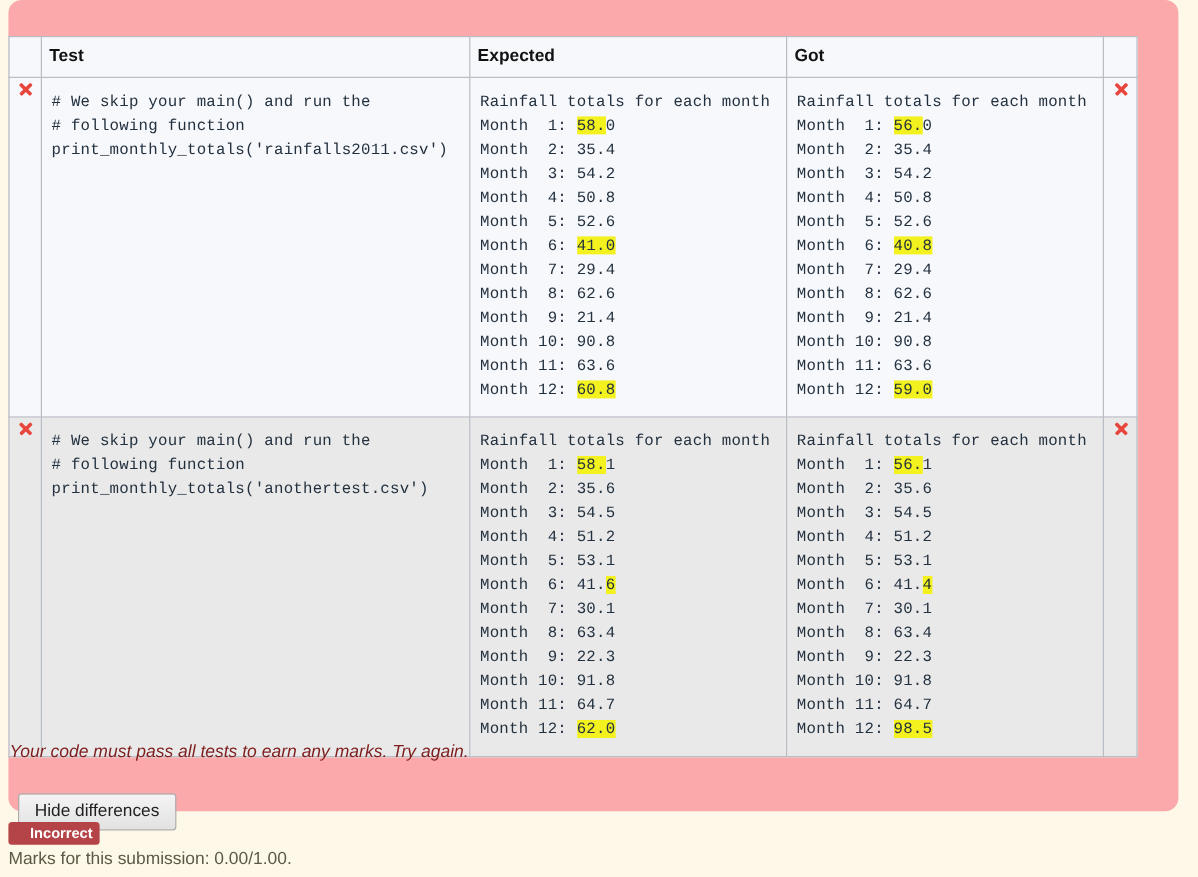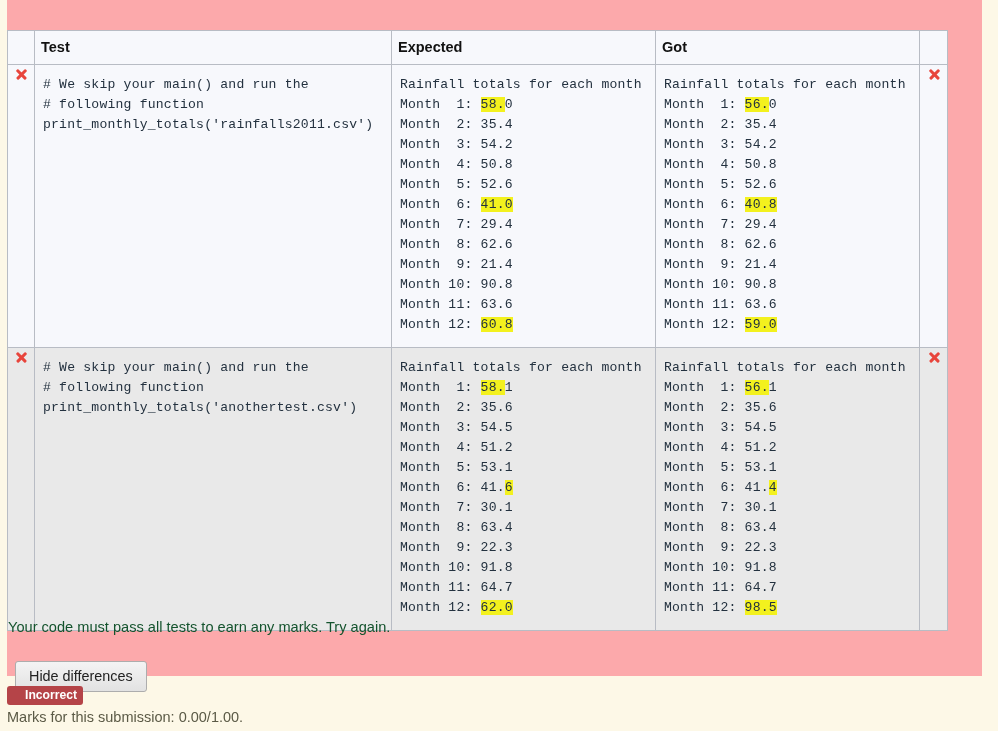--- a/index.html
+++ b/index.html
@@ -12,20 +12,21 @@
   }
   #page { position: relative; width: 998px; height: 731px; }
 
   .feedback-panel {
     position: absolute;
     left: 7px; top: 0;
     width: 975px;
     height: 676px;
     background: #fca9ab;
     padding: 0;
+    border-radius: 11px;
   }
 
   .results-table {
     position: absolute;
     left: 0px; top: 30px;
     width: 940px;
     border-collapse: collapse;
     background: #f7f8fc;
     table-layout: fixed;
   }
@@ -88,21 +89,22 @@
     white-space: pre;
     letter-spacing: 0.2px;
   }
   .hl { background: #f3f11e; }
 
   .panel-msg {
     position: absolute;
     left: 1px;
     top: 619px;
     font-size: 14.6px;
-    color: #14532d;
+    color: #7f1d1d;
+    font-style: italic;
   }
   .hide-diff-btn {
     position: absolute;
     left: 8px; top: 639px;
     padding: 6px 13px 7px 13px;
     font-size: 14.4px;
     font-family: "Liberation Sans", sans-serif;
     color: #222;
     background: linear-gradient(#f4f4f4, #e2e2e2);
     border: 1px solid #adadad;

